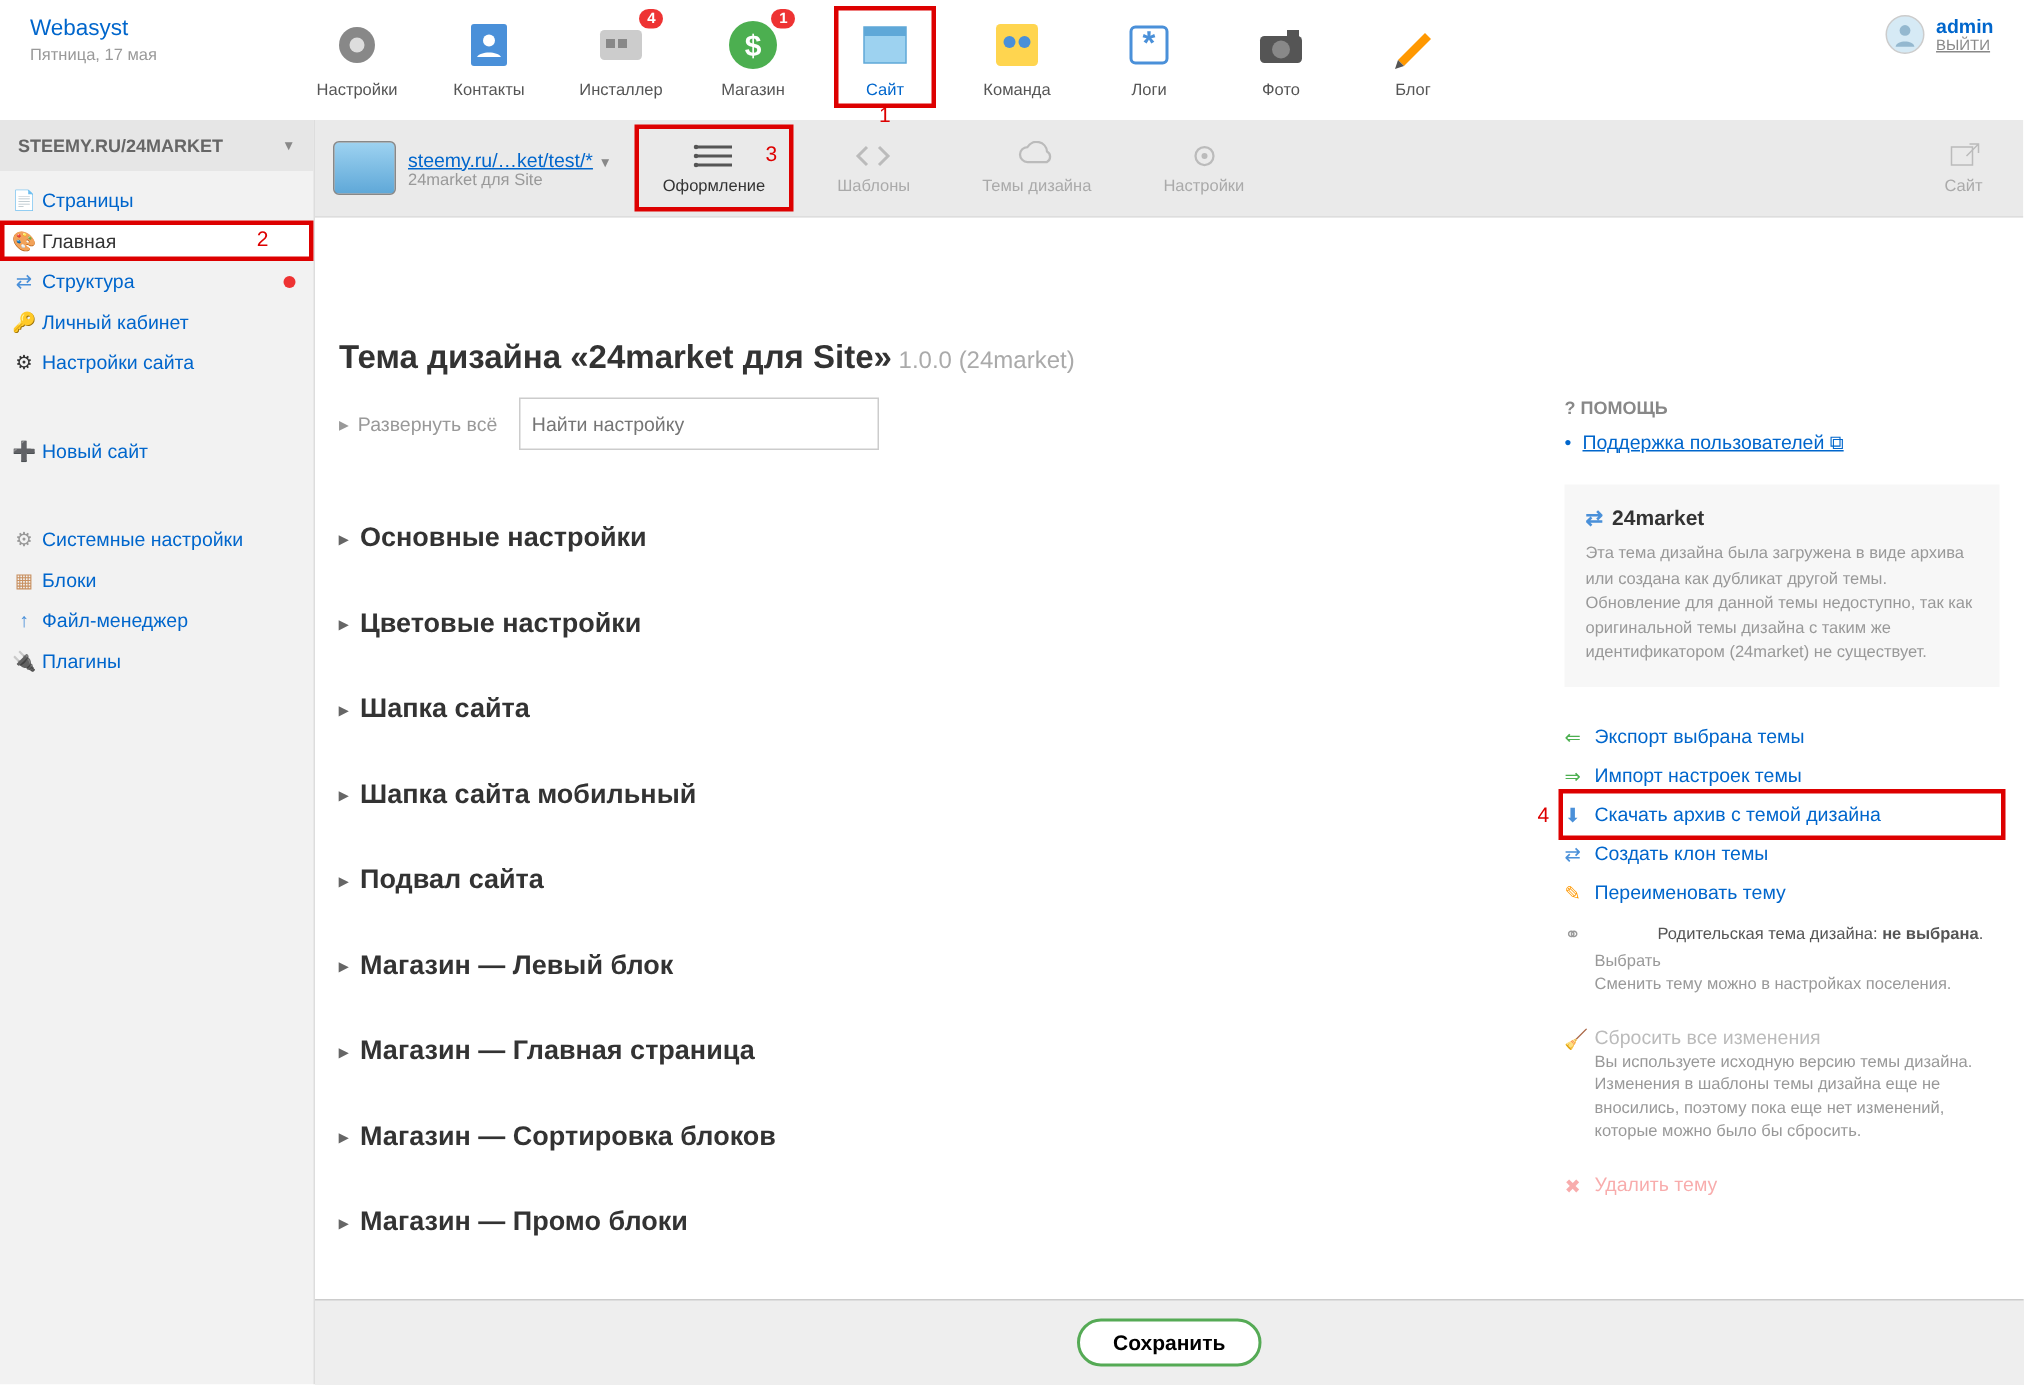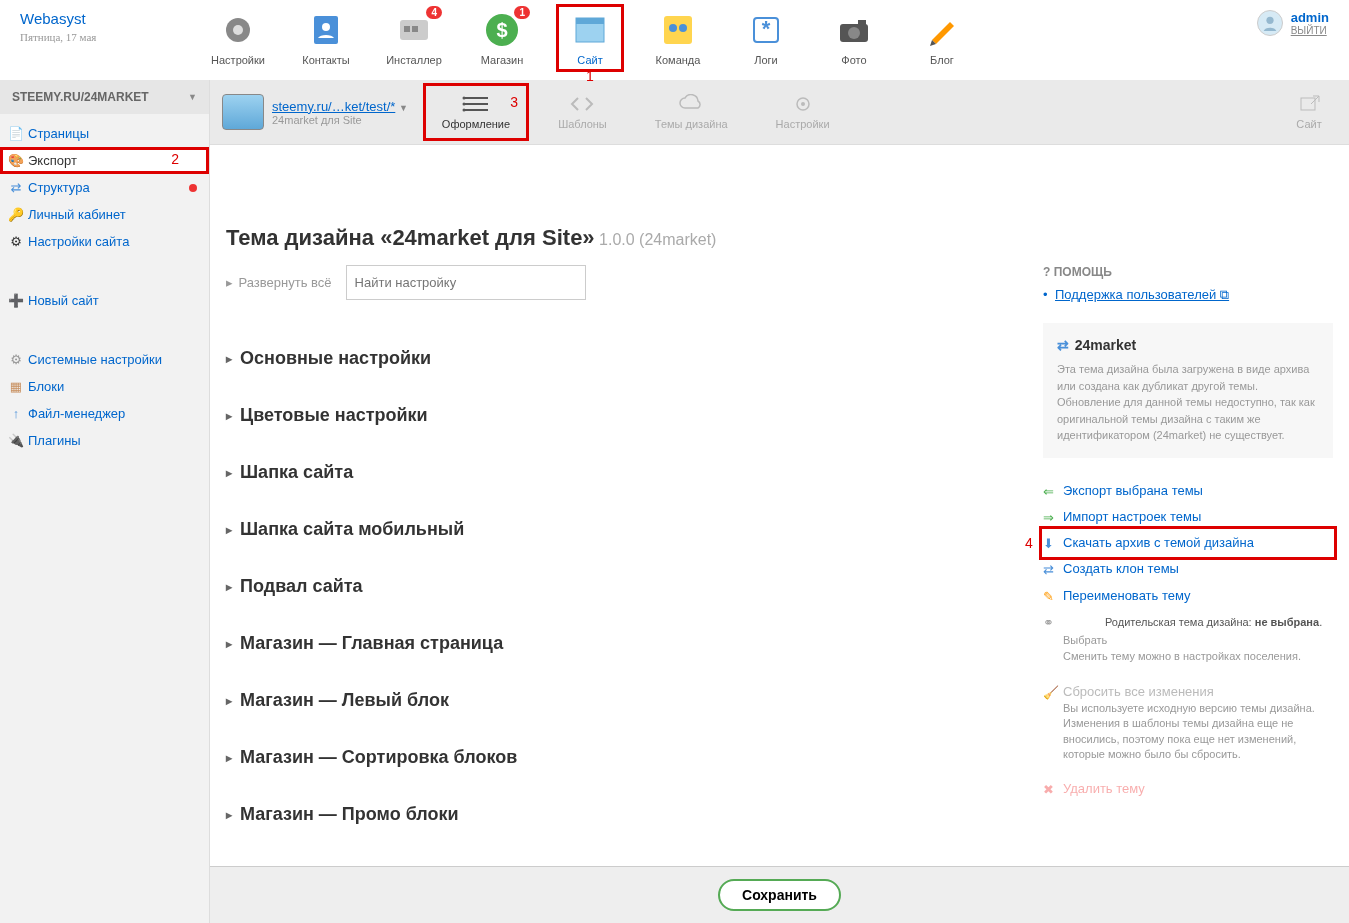--- a/index.html
+++ b/index.html
@@ -2,21 +2,21 @@
 <html><head>
 <meta charset="utf-8">
 <style>
 * { margin: 0; padding: 0; box-sizing: border-box; }
 body { font-family: Arial, sans-serif; font-size: 13px; background: #fff; color: #333; width: 1349px; height: 923px; overflow: hidden; }
 
 
 .top-header { display: flex; align-items: flex-start; padding: 10px 20px 0 20px; background: #fff; height: 80px; }
 .brand-block { width: 170px; }
 .brand-name { color: #06c; font-size: 15px; }
-.brand-date { color: #999; font-size: 11px; margin-top: 4px; font-family: Liberation Serif, serif; }
+.brand-date { color: #999; font-size: 11px; margin-top: 4px; }
 .app-icons { display: flex; gap: 32px; margin-left: 20px; }
 .app-icon { display: flex; flex-direction: column; align-items: center; width: 56px; cursor: pointer; position: relative; }
 .app-icon .icon-box { width: 40px; height: 40px; display: flex; align-items: center; justify-content: center; }
 .app-icon .app-label { font-size: 11px; color: #555; margin-top: 4px; }
 .app-icon.selected { outline: 3px solid #d00; outline-offset: 3px; }
 .app-icon.selected .app-label { color: #06c; }
 .app-badge { position: absolute; top: -4px; right: 0px; background: #e33; color: #fff; border-radius: 8px; font-size: 10px; padding: 1px 5px; font-weight: bold; }
 .redmark { position: absolute; color: #d00; font-size: 14px; font-weight: normal; }
 .user-block { margin-left: auto; display: flex; align-items: flex-start; gap: 8px; }
 .avatar { width: 26px; height: 26px; border-radius: 50%; background: #d6eaf5; border: 1px solid #ccc; display: flex; align-items: center; justify-content: center; }
@@ -208,21 +208,21 @@
       <span>STEEMY.RU/24MARKET</span>
       <span class="tri-down">▼</span>
     </div>
     <ul>
       <li>
           <span class="emoji">📄</span>
           <a>Страницы</a>
         </li>
       <li class="active" style="position:relative">
           <span class="emoji">🎨</span>
-          <a>Экспорт</a>
+          <a>Главная</a>
           <span class="redmark" style="right:30px; top:4px">2</span>
         </li>
       <li>
           <span class="emoji" style="color:#4a90d9">⇄</span>
           <a>Структура</a>
           <span class="badge-red"></span>
         </li>
       <li>
           <span class="emoji" style="color:#d4a017">🔑</span>
           <a>Личный кабинет</a>
@@ -319,22 +319,22 @@
         <div class="controls-row">
           <span class="expand-all">▸ <span>Развернуть всё</span></span>
           <input type="text" placeholder="Найти настройку" style="">
         </div>
 
         <div class="section-item">Основные настройки</div>
         <div class="section-item">Цветовые настройки</div>
         <div class="section-item">Шапка сайта</div>
         <div class="section-item">Шапка сайта мобильный</div>
         <div class="section-item">Подвал сайта</div>
+        <div class="section-item">Магазин — Левый блок</div>
         <div class="section-item">Магазин — Главная страница</div>
-        <div class="section-item">Магазин — Левый блок</div>
         <div class="section-item">Магазин — Сортировка блоков</div>
         <div class="section-item">Магазин — Промо блоки</div>
       </div>
 
       <div class="right-col">
         <div class="help-header">ПОМОЩЬ</div>
         <a href="#" class="help-link">Поддержка пользователей ⧉</a>
 
         <div class="info-box">
           <div class="theme-name">

